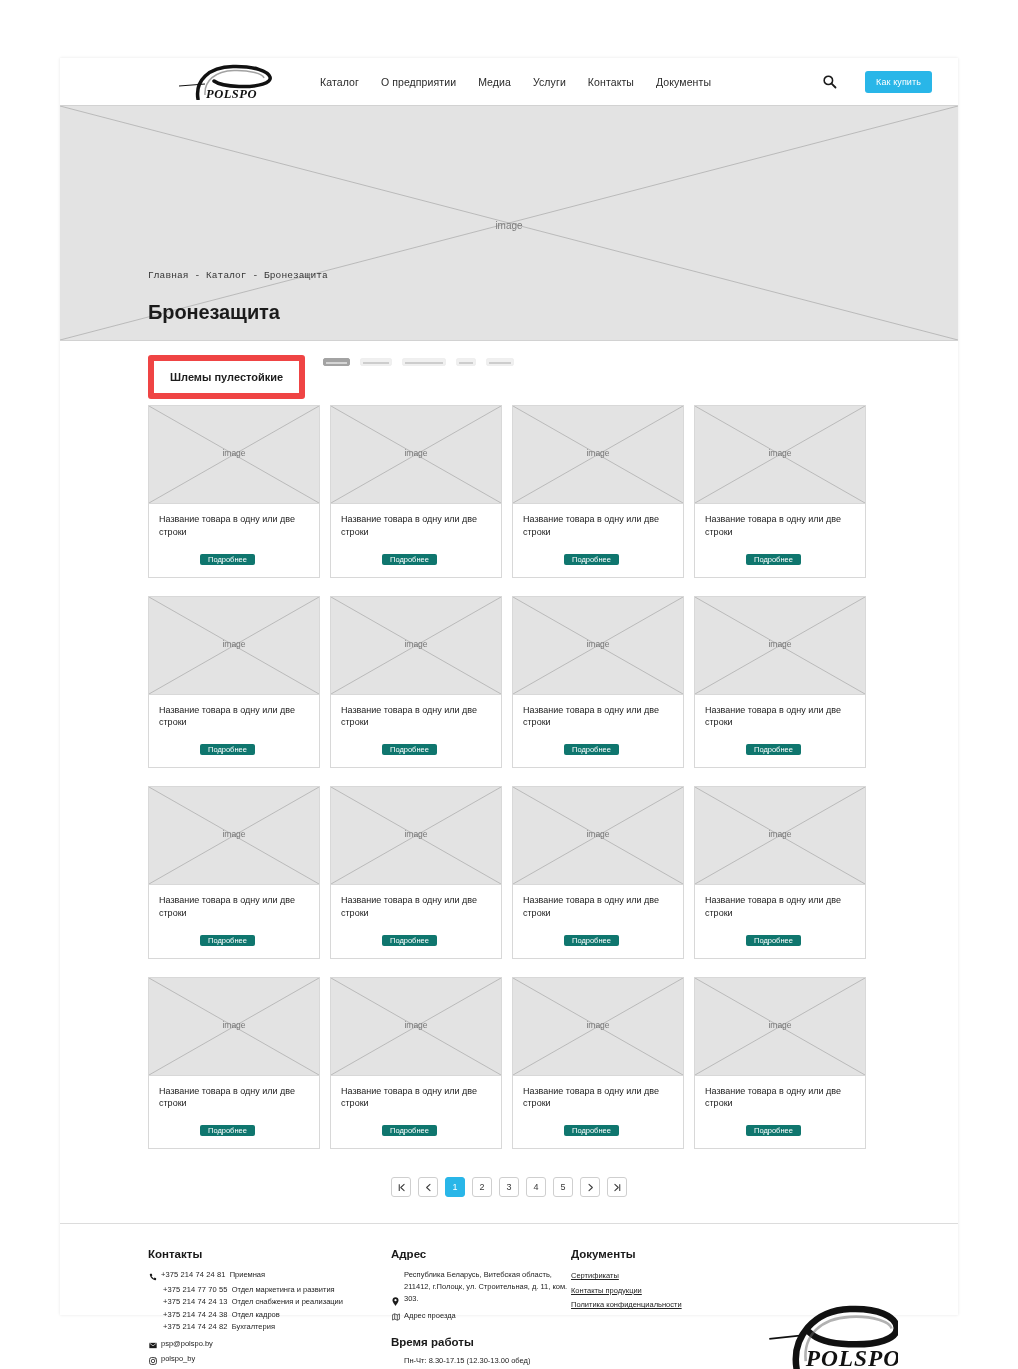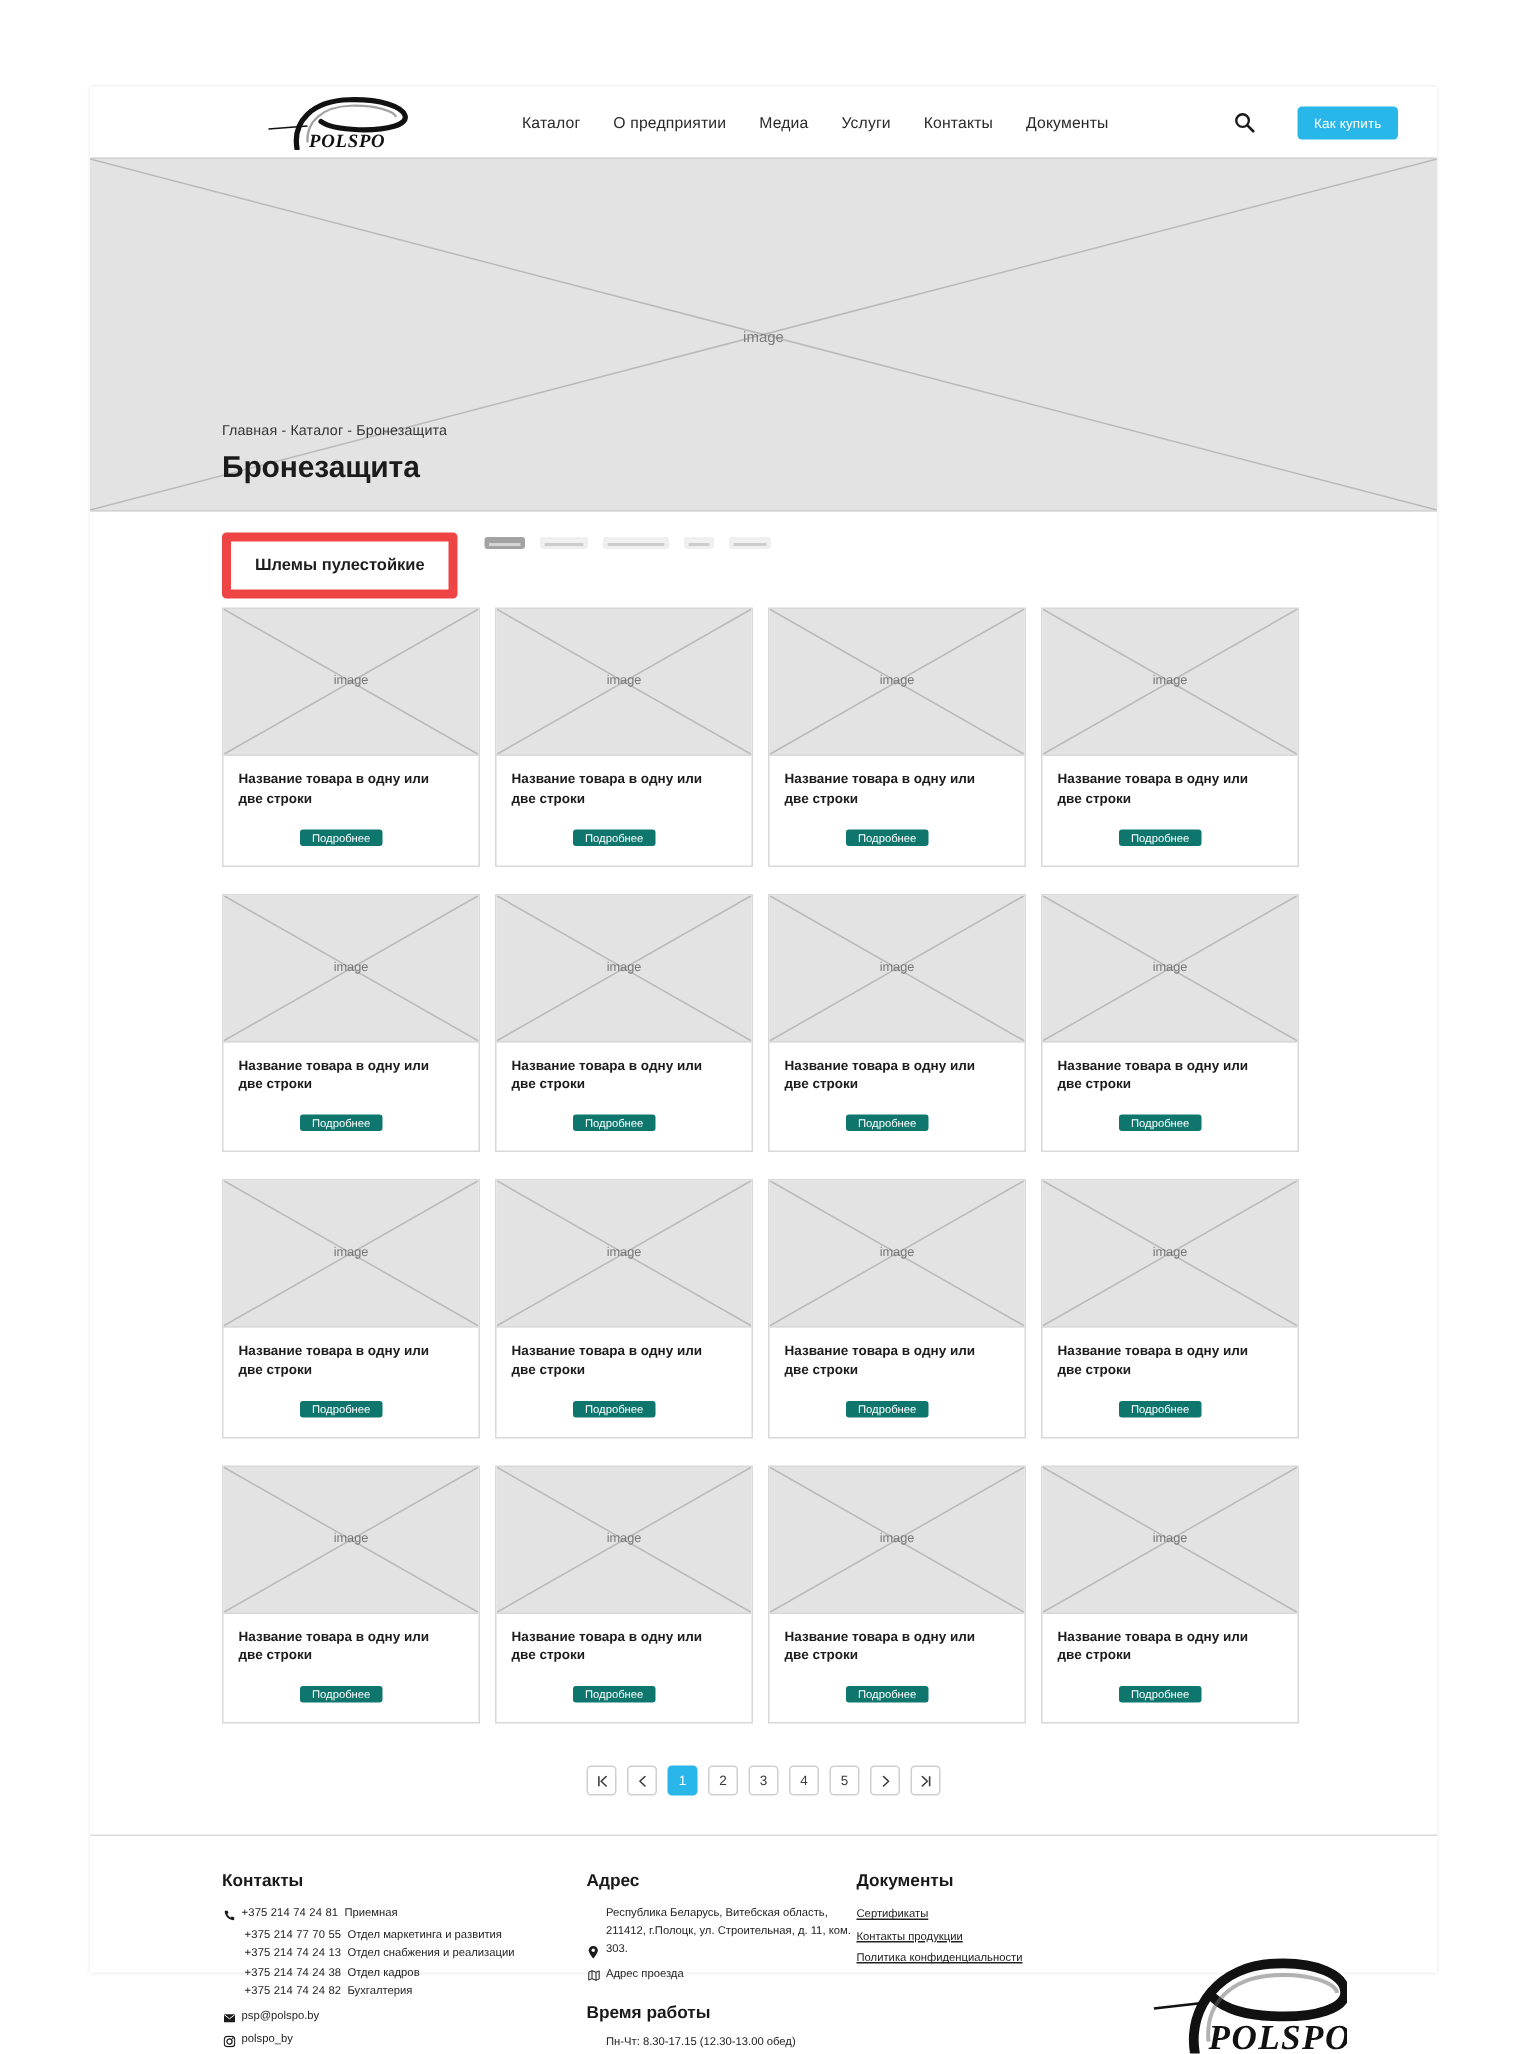--- a/index.html
+++ b/index.html
@@ -34,21 +34,21 @@
     display: flex; align-items: center; justify-content: center;
     flex: 0 0 auto;
     margin-left: 90px;
   }
   .logo-wrap svg { display:block; }
 
   .nav {
     display: flex;
     align-items: flex-start;
     gap: 22px;
-    margin-left: 48px;
+    margin-left: 20px;
   }
   .nav-item {
     font-size: 10.5px;
     color: #2a2a2a;
     white-space: nowrap;
     cursor: pointer;
     letter-spacing: .1px;
   }
   .header-right {
     margin-left: auto;
@@ -90,22 +90,23 @@
     color: #7c7c7c;
   }
   .hero-text {
     position: absolute;
     left: 88px; bottom: 16px;
     z-index: 3;
   }
   .breadcrumb {
     font-size: 9.5px;
     color: #343434;
-    margin-bottom: 8px;
+    margin-bottom: 20px;
     letter-spacing: .1px;
+    font-family: Liberation Mono, monospace;
   }
   .page-title {
     font-size: 20px;
     font-weight: bold;
     color: #1b1b1b;
     letter-spacing: -.1px;
   }
 
   
   .filters {
@@ -168,21 +169,21 @@
   .card-img svg { position: absolute; inset: 0; width:100%; height:100%; }
   .card-img-label {
     position: absolute; left: 0; right: 0; top: 42px;
     text-align: center;
     font-size: 8.5px;
     color: #767676;
   }
   .card-body { padding: 9px 10px 11px 10px; }
   .card-title {
     font-size: 9px;
-    font-weight: bold;
+    font-weight: normal;
     color: #1c1c1c;
     line-height: 1.42;
     margin-bottom: 9px;
     max-width: 140px;
   }
   .btn-more {
     background: #0f766e;
     color: #fff;
     border: none;
     border-radius: 2px;

